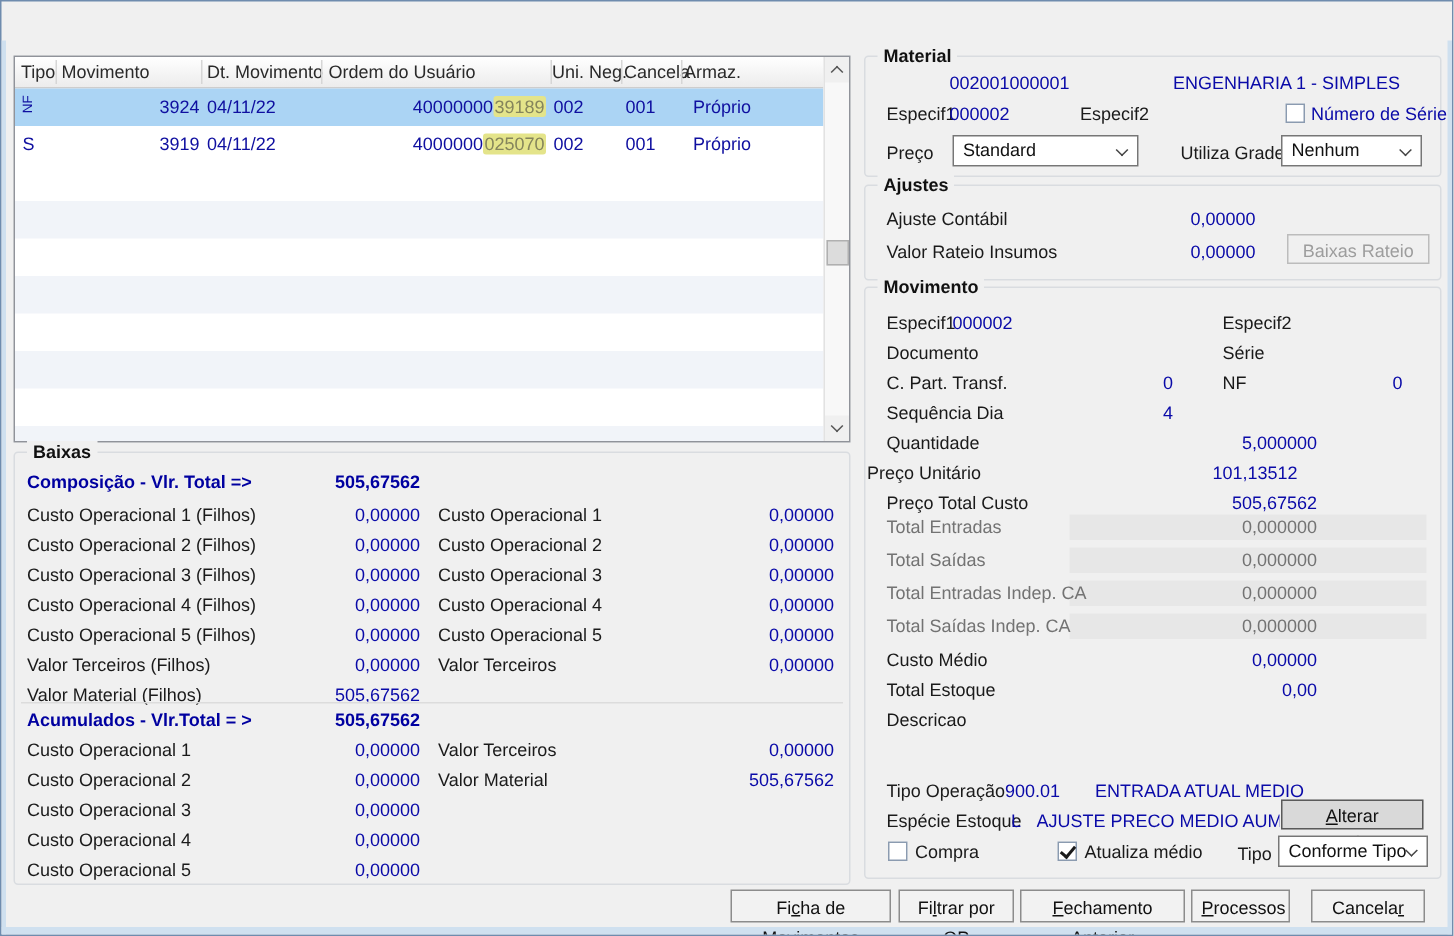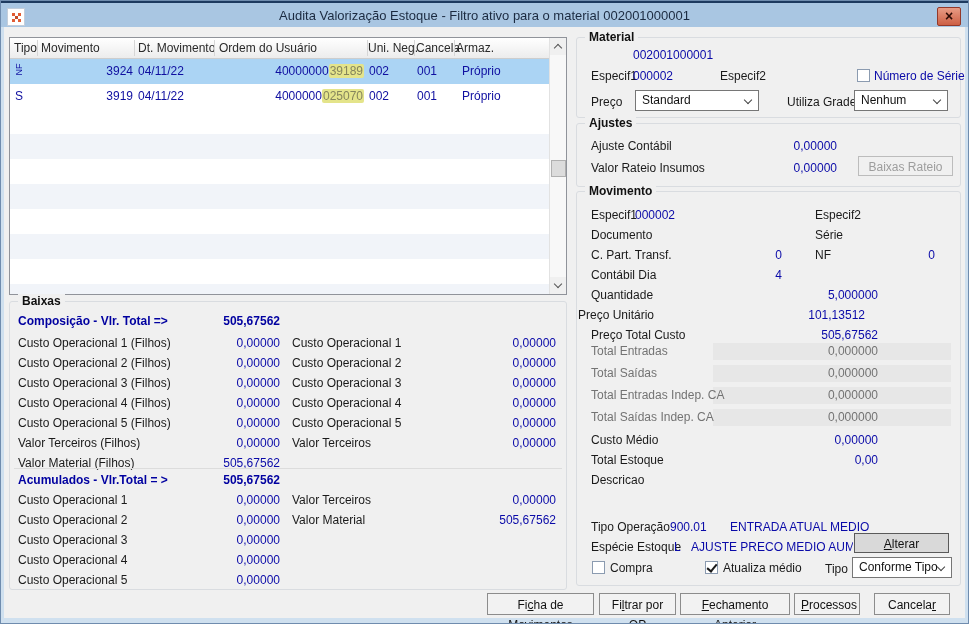--- a/index.html
+++ b/index.html
@@ -81,29 +81,20 @@
   .footer-btn{height:22px;line-height:20px;}
 </style>
 </head>
 <body>
 
 <div class="win">
   <div class="edge edge-l"></div>
   <div class="edge edge-r"></div>
   <div class="edge edge-b"></div>
 
-  <div class="titlebar">
-    <div class="app-icon">
-        <div class="px"></div>
-      </div>
-    <div class="title-text">Audita Valorização Estoque - Filtro ativo para o material 002001000001</div>
-    <div class="close-btn">
-      <span>×</span>
-    </div>
-  </div>
 
   <div class="grid">
     <div class="ghead">
       <span class="hcell" style="left:4px">Tipo</span>
       <span class="hcell" style="left:31px">Movimento</span>
       <span class="hcell" style="left:128px">Dt. Movimento</span>
       <span class="hcell" style="left:209px">Ordem do Usuário</span>
       <span class="hcell" style="left:358px">Uni. Neg.</span>
       <span class="hcell" style="left:406px">Cancela</span>
       <span class="hcell" style="left:446px">Armaz.</span>
@@ -191,20 +182,21 @@
     <div class="row" style="left:8px;top:251px;width:262px"><span class="lbl">Custo Operacional 4</span><span class="rt val" style="left:150px;width:112px">0,00000</span></div>
     <div class="row" style="left:8px;top:271px;width:262px"><span class="lbl">Custo Operacional 5</span><span class="rt val" style="left:150px;width:112px">0,00000</span></div>
 
     <div class="row" style="left:282px;top:191px;width:264px"><span class="lbl">Valor Terceiros</span><span class="rt val" style="left:152px;width:112px">0,00000</span></div>
     <div class="row" style="left:282px;top:211px;width:264px"><span class="lbl">Valor Material</span><span class="rt val" style="left:152px;width:112px">505,67562</span></div>
   </div>
 
   <div class="group" style="left:575px;top:36px;width:385px;height:81px">
     <span class="g-title">Material</span>
     <div class="row" style="left:56px;top:10px"><span class="val">002001000001</span></div>
+    <div class="row" style="left:205px;top:10px"><span class="val">ENGENHARIA 1 - SIMPLES</span></div>
     <div class="row" style="left:14px;top:31px"><span class="lbl">Especif1</span></div>
     <div class="row" style="left:56px;top:31px"><span class="val">000002</span></div>
     <div class="row" style="left:143px;top:31px"><span class="lbl">Especif2</span></div>
     <div class="cb" style="left:280px;top:31px"></div>
     <div class="row" style="left:297px;top:31px"><span class="val">Número de Série</span></div>
     <div class="row" style="left:14px;top:57px"><span class="lbl">Preço</span></div>
     <div class="combo" style="left:58px;top:52px;width:124px">
       <span>Standard</span><span class="chev"></span>
     </div>
     <div class="row" style="left:210px;top:57px"><span class="lbl">Utiliza Grade</span></div>
@@ -226,21 +218,21 @@
     <div class="row" style="left:14px;top:16px"><span class="lbl">Especif1</span></div>
     <div class="row" style="left:58px;top:16px"><span class="val">000002</span></div>
     <div class="row" style="left:238px;top:16px"><span class="lbl">Especif2</span></div>
 
     <div class="row" style="left:14px;top:36px"><span class="lbl">Documento</span></div>
     <div class="row" style="left:238px;top:36px"><span class="lbl">Série</span></div>
 
     <div class="row" style="left:14px;top:56px;width:191px"><span class="lbl">C. Part. Transf.</span><span class="rt val" style="left:126px;width:65px">0</span></div>
     <div class="row" style="left:238px;top:56px;width:120px"><span class="lbl">NF</span><span class="rt val" style="left:42px;width:78px">0</span></div>
 
-    <div class="row" style="left:14px;top:76px;width:191px"><span class="lbl">Contábil Dia</span><span class="rt val" style="left:126px;width:65px">4</span></div>
+    <div class="row" style="left:14px;top:76px;width:191px"><span class="lbl">Sequência Dia</span><span class="rt val" style="left:126px;width:65px">4</span></div>
 
     <div class="row" style="left:14px;top:96px;width:287px"><span class="lbl">Quantidade</span><span class="rt val" style="left:166px;width:121px">5,000000</span></div>
     <div class="row" style="left:1px;top:116px;width:287px"><span class="lbl">Preço Unitário</span><span class="rt val" style="left:166px;width:121px">101,13512</span></div>
     <div class="row" style="left:14px;top:136px;width:287px"><span class="lbl">Preço Total Custo</span><span class="rt val" style="left:166px;width:121px">505,67562</span></div>
 
     <div class="dis-field" style="left:136px;top:151px;width:238px"></div>
     <div class="row" style="left:14px;top:152px;width:287px"><span class="gray">Total Entradas</span><span class="rt gray" style="left:166px;width:121px">0,000000</span></div>
     <div class="dis-field" style="left:136px;top:173px;width:238px"></div>
     <div class="row" style="left:14px;top:174px;width:287px"><span class="gray">Total Saídas</span><span class="rt gray" style="left:166px;width:121px">0,000000</span></div>
     <div class="dis-field" style="left:136px;top:195px;width:238px"></div>

